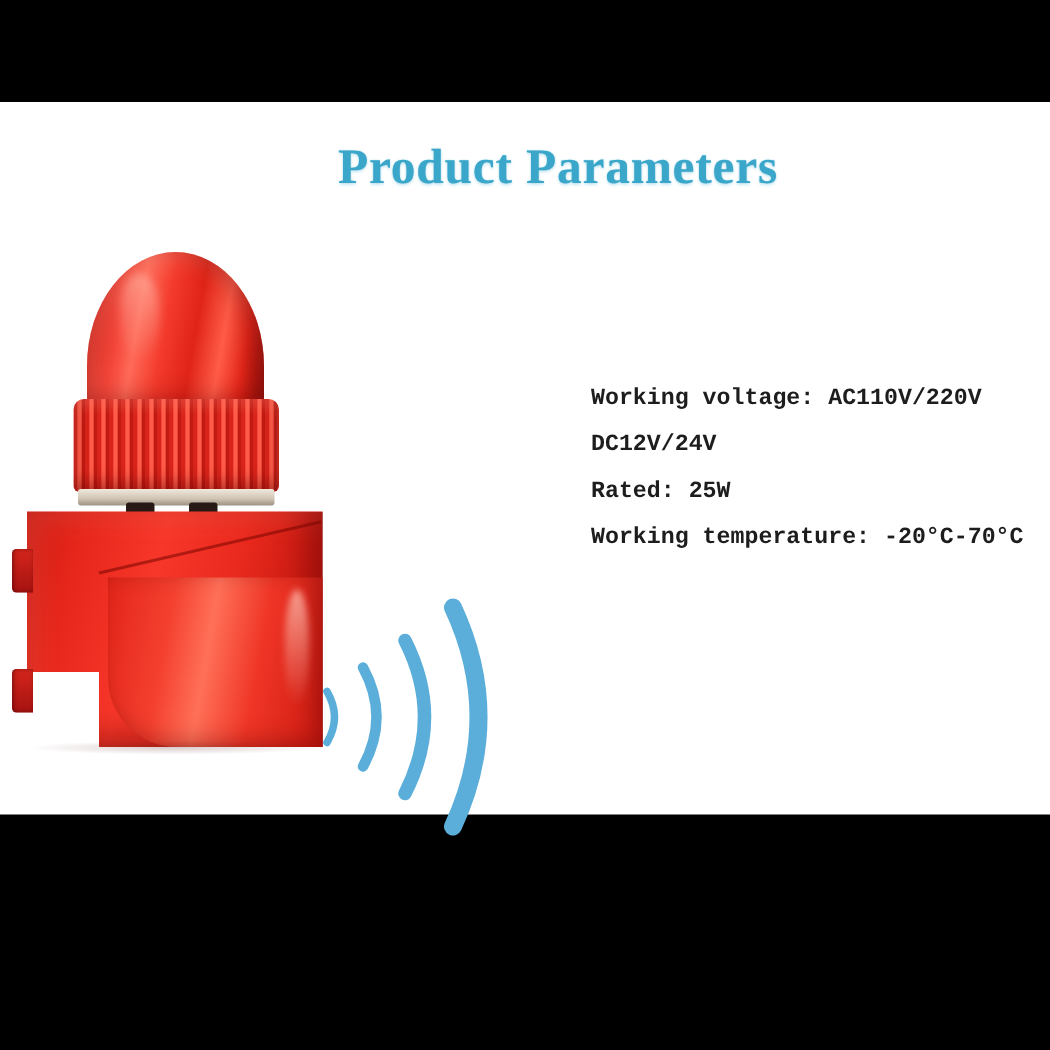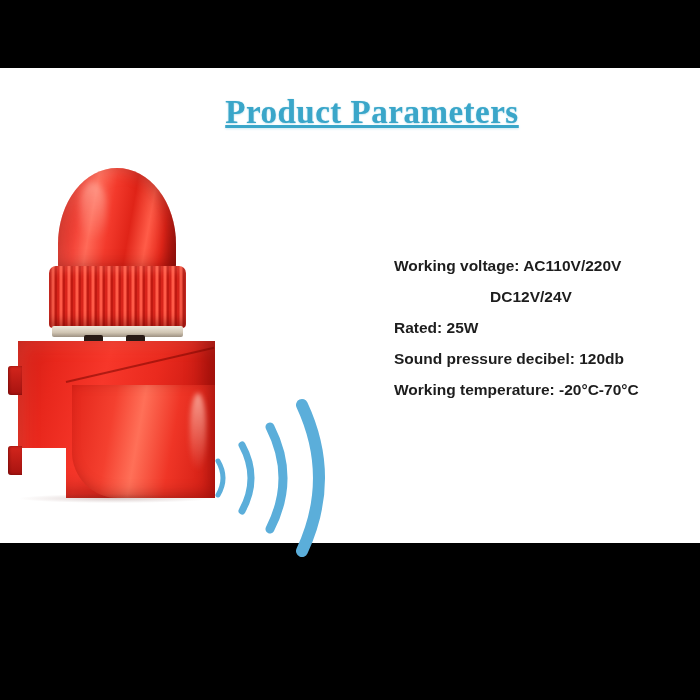--- a/index.html
+++ b/index.html
@@ -50,36 +50,36 @@
     font-family: "Liberation Serif", serif;
     font-weight: bold;
     font-size: 33px;
     letter-spacing: 0.5px;
     color: #3aa6c9;
     text-shadow: 0 0 1px rgba(140, 205, 226, .85),
                  0 1px 2px rgba(175, 220, 235, .6);
     white-space: nowrap;
   }
   
-  #title > span { display: inline-block; transform: translateX(22px); text-decoration: underline; }
+  #title > span { display: inline-block; transform: translateX(22px); }
 
   
   #specs {
     position: absolute;
     left: 394px;
     top: 182px;
     width: 274px;
-    font-family: Liberation Sans, sans-serif;
+    font-family: Liberation Mono, monospace;
     font-weight: bold;
     font-size: 15.5px;
     color: #1d1d1d;
     line-height: 31px;
   }
   .spec-line { white-space: nowrap; }
-  .spec-line.right { text-align: center; }
+  .spec-line.right { text-align: left; }
 
   
   #waves {
     position: absolute;
     left: 212px;
     top: 325px;
     width: 130px;
     height: 170px;
   }
   #waves svg { display: block; filter: blur(0.5px); }
@@ -271,18 +271,17 @@
           <path d="M 58 34 Q 84 85 58 136" stroke-width="9"></path>
           <path d="M 90 12 Q 124 85 90 158" stroke-width="12"></path>
         </g>
       </svg>
     </div>
 
     <div id="specs">
       <div class="spec-line">Working voltage: AC110V/220V</div>
       <div class="spec-line right">DC12V/24V</div>
       <div class="spec-line">Rated: 25W</div>
-      <div class="spec-line">Sound pressure decibel: 120db</div>
       <div class="spec-line">Working temperature: -20°C-70°C</div>
     </div>
 
   </div>
 </div>
 
 </body></html>

